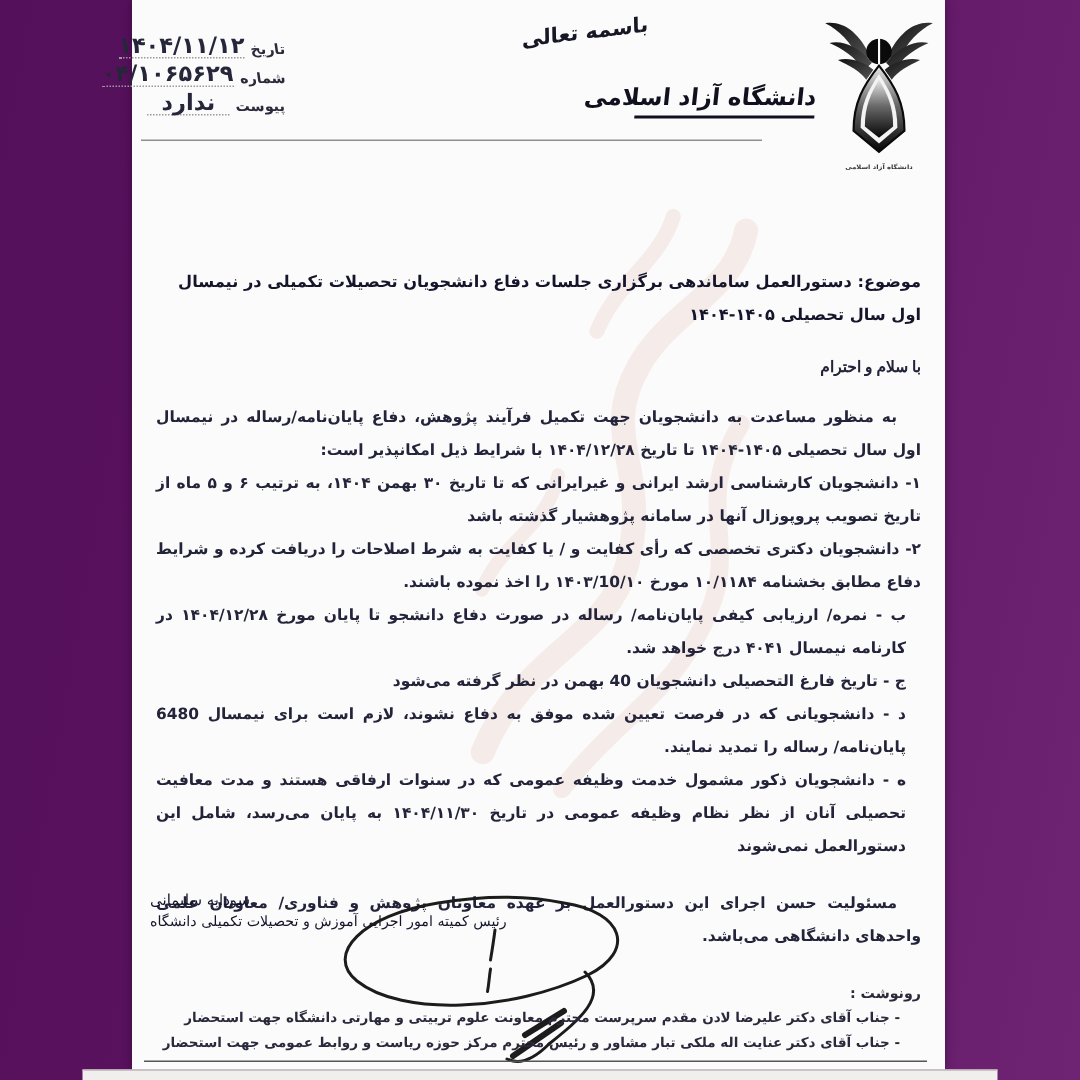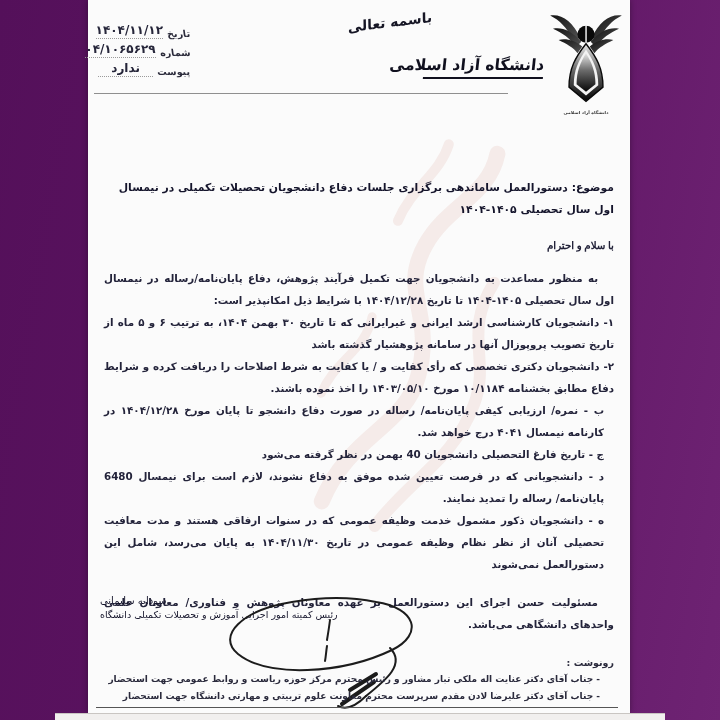--- a/index.html
+++ b/index.html
@@ -26,21 +26,21 @@
   .meta-block{
     position:absolute;right:440px;left:10px;top:20px;direction:rtl;
   }
   .meta-row{display:flex;align-items:flex-end;height:19px;direction:rtl;}
   .meta-label{
     font-size:9.5px;font-weight:bold;color:#2a2a3a;
     transform:skewX(8deg);white-space:nowrap;padding-left:4px;
   }
   .meta-line{
     flex:1;border-bottom:1px dotted #9a9a9a;text-align:center;
-    font-size:12px;font-weight:bold;color:#26263a;line-height:13px;
+    font-size:15px;font-weight:bold;color:#26263a;line-height:13px;
     padding-bottom:1px;
   }
   
   .bismillah{
     position:absolute;left:242px;top:14px;width:120px;text-align:center;
     font-size:14px;font-weight:bold;color:#161625;
     transform:rotate(-7deg) skewX(-6deg);direction:rtl;letter-spacing:-1px;
   }
   .univ-name{
     position:absolute;right:86px;top:56px;width:120px;text-align:left;
@@ -167,21 +167,21 @@
       <div class="emblem-caption">دانشگاه آزاد اسلامی</div>
     </div>
 
     <div class="header-rule"></div>
 
     <div class="content">
       <div class="subject">موضوع: دستورالعمل ساماندهی برگزاری جلسات دفاع دانشجویان تحصیلات تکمیلی در نیمسال اول سال تحصیلی ۱۴۰۵-۱۴۰۴</div>
       <div class="salutation">با سلام و احترام</div>
       <p class="para indent">به منظور مساعدت به دانشجویان جهت تکمیل فرآیند پژوهش، دفاع پایان‌نامه/رساله در نیمسال اول سال تحصیلی ۱۴۰۵-۱۴۰۴ تا تاریخ ۱۴۰۴/۱۲/۲۸ با شرایط ذیل امکانپذیر است:</p>
       <p class="para">۱- دانشجویان کارشناسی ارشد ایرانی و غیرایرانی که تا تاریخ ۳۰ بهمن ۱۴۰۴، به ترتیب ۶ و ۵ ماه از تاریخ تصویب پروپوزال آنها در سامانه پژوهشیار گذشته باشد</p>
-      <p class="para">۲- دانشجویان دکتری تخصصی که رأی کفایت و / یا کفایت به شرط اصلاحات را دریافت کرده و شرایط دفاع مطابق بخشنامه ۱۰/۱۱۸۴ مورخ ۱۴۰۳/۰۵/۱۰ را اخذ نموده باشند.</p>
+      <p class="para">۲- دانشجویان دکتری تخصصی که رأی کفایت و / یا کفایت به شرط اصلاحات را دریافت کرده و شرایط دفاع مطابق بخشنامه ۱۰/۱۱۸۴ مورخ ۱۴۰۳/10/۱۰ را اخذ نموده باشند.</p>
       <p class="para note">ب - نمره/ ارزیابی کیفی پایان‌نامه/ رساله در صورت دفاع دانشجو تا پایان مورخ ۱۴۰۴/۱۲/۲۸ در کارنامه نیمسال ۴۰۴۱ درج خواهد شد.</p>
       <p class="para note">ج - تاریخ فارغ التحصیلی دانشجویان 40 بهمن در نظر گرفته می‌شود</p>
       <p class="para note">د - دانشجویانی که در فرصت تعیین شده موفق به دفاع نشوند، لازم است برای نیمسال 6480 پایان‌نامه/ رساله را تمدید نمایند.</p>
       <p class="para note">ه - دانشجویان ذکور مشمول خدمت وظیفه عمومی که در سنوات ارفاقی هستند و مدت معافیت تحصیلی آنان از نظر نظام وظیفه عمومی در تاریخ ۱۴۰۴/۱۱/۳۰ به پایان می‌رسد، شامل این دستورالعمل نمی‌شوند</p>
       <p class="para responsibility">مسئولیت حسن اجرای این دستورالعمل بر عهده معاونان پژوهش و فناوری/ معاونان علمی واحدهای دانشگاهی می‌باشد.</p>
     </div>
 
     <div class="sig-text">
       <div class="sig-name">سودابه سلیمانی</div>
       <div class="sig-title">رئیس کمیته امور اجرایی آموزش و تحصیلات تکمیلی دانشگاه</div>
@@ -192,21 +192,21 @@
         <path d="M150,38 C149,46 148,52 147,58 M147,64 C146,70 146,74 145,79"></path>
         <path d="M210,66 C226,82 206,98 186,114"></path>
         <path d="M186,114 C176,124 166,128 158,124"></path>
         <path d="M170,108 L196,92" stroke-width="4"></path>
         <path d="M162,122 L194,100" stroke-width="4"></path>
       </g>
     </svg>
 
     <div class="cc-block">
       <div class="cc-label">رونوشت :</div>
+      <div class="cc-item">- جناب آقای دکتر علیرضا لادن مقدم سرپرست محترم معاونت علوم تربیتی و مهارتی دانشگاه جهت استحضار</div>
       <div class="cc-item">- جناب آقای دکتر عنایت اله ملکی تبار مشاور و رئیس محترم مرکز حوزه ریاست و روابط عمومی جهت استحضار</div>
-      <div class="cc-item">- جناب آقای دکتر علیرضا لادن مقدم سرپرست محترم معاونت علوم تربیتی و مهارتی دانشگاه جهت استحضار</div>
     </div>
 
     <div class="bottom-rule"></div>
   </div>
 
   <div class="page2-strip"></div>
 </div>
 
 </body></html>

